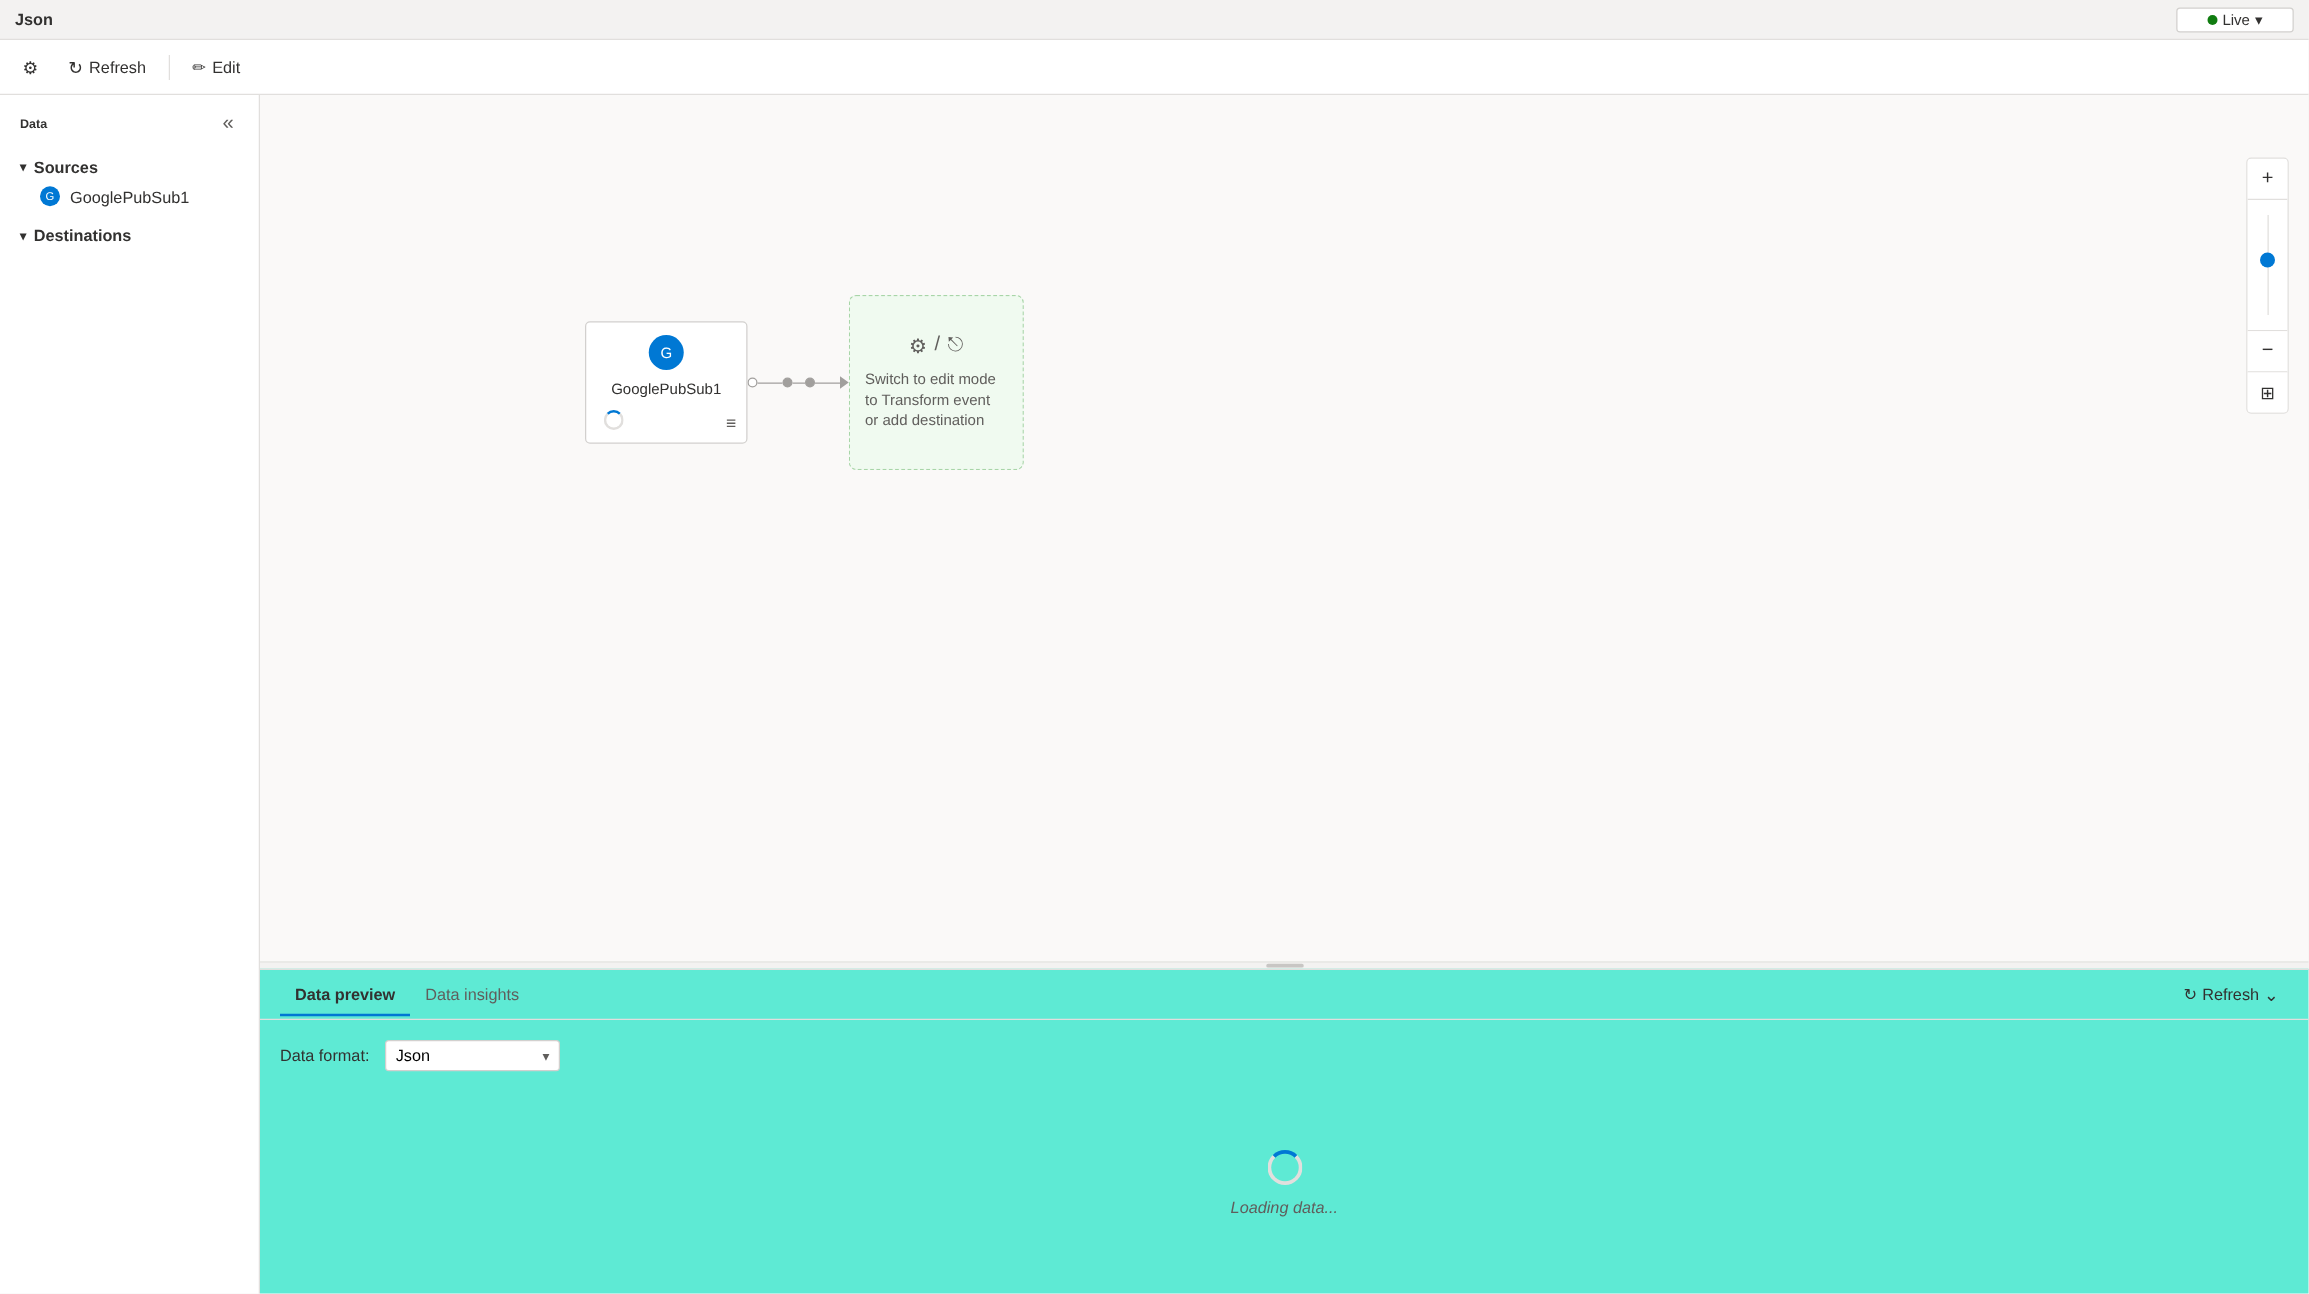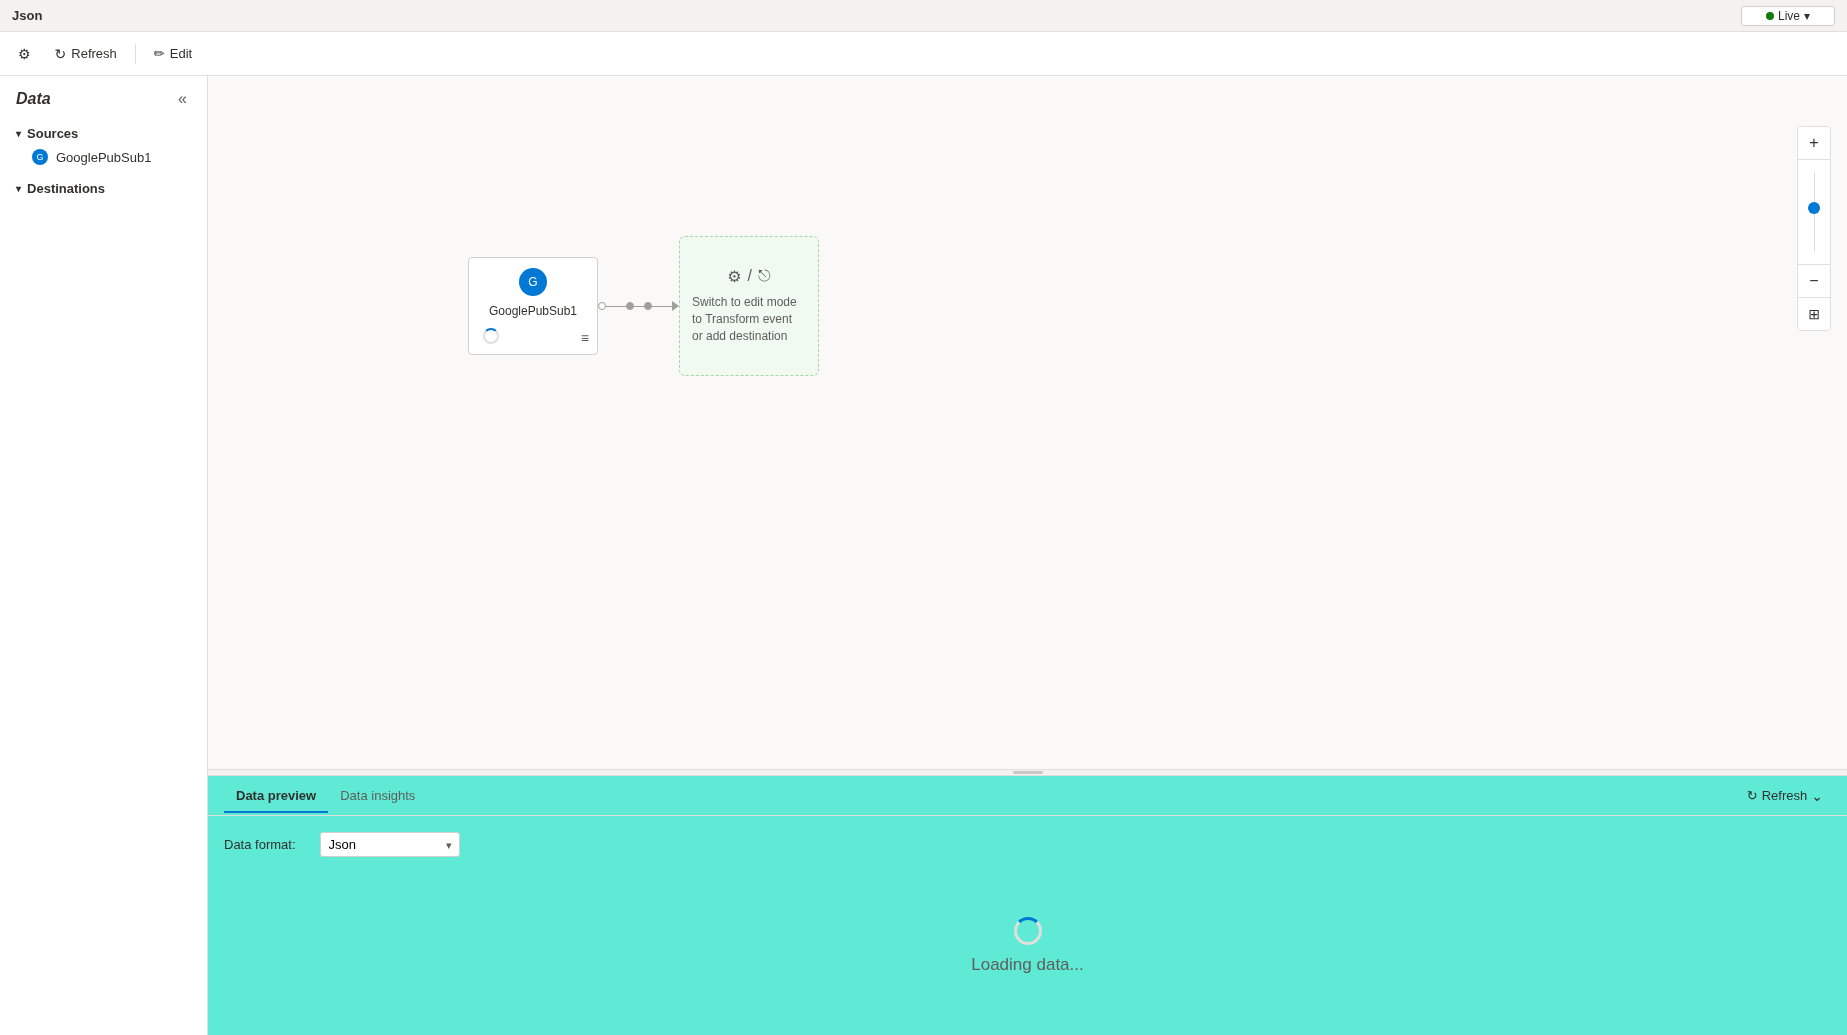--- a/index.html
+++ b/index.html
@@ -87,24 +87,23 @@
       flex-direction: column;
       flex-shrink: 0;
     }
     .sidebar-header {
       padding: 12px 16px 8px;
       display: flex;
       align-items: center;
       justify-content: space-between;
     }
     .sidebar-title {
-      font-size: 16px;
+      font-size: 10px;
       font-weight: 600;
       color: #323130;
-      font-style: italic;
     }
     .collapse-btn {
       background: none;
       border: none;
       cursor: pointer;
       color: #605e5c;
       font-size: 16px;
       padding: 2px 4px;
     }
     .sidebar-section {
@@ -410,21 +409,21 @@
     .bottom-content {
       flex: 1;
       padding: 16px;
       overflow: auto;
       display: flex;
       flex-direction: column;
     }
     .data-format-row {
       display: flex;
       align-items: center;
-      gap: 24px;
+      gap: 12px;
       margin-bottom: 16px;
     }
     .data-format-label {
       font-size: 13px;
       color: #323130;
     }
     .select-wrapper {
       position: relative;
       display: inline-block;
     }
@@ -458,22 +457,23 @@
     }
     .loading-spinner {
       width: 28px;
       height: 28px;
       border: 3px solid #e1dfdd;
       border-top-color: #0078d4;
       border-radius: 50%;
       animation: spin 1s linear infinite;
     }
     .loading-text {
-      font-size: 17px;
+      font-size: 13px;
       color: #605e5c;
+      font-style: italic;
     }
 
     
     .resize-handle {
       height: 6px;
       background: #f3f2f1;
       border-top: 1px solid #e1dfdd;
       cursor: row-resize;
       display: flex;
       align-items: center;

